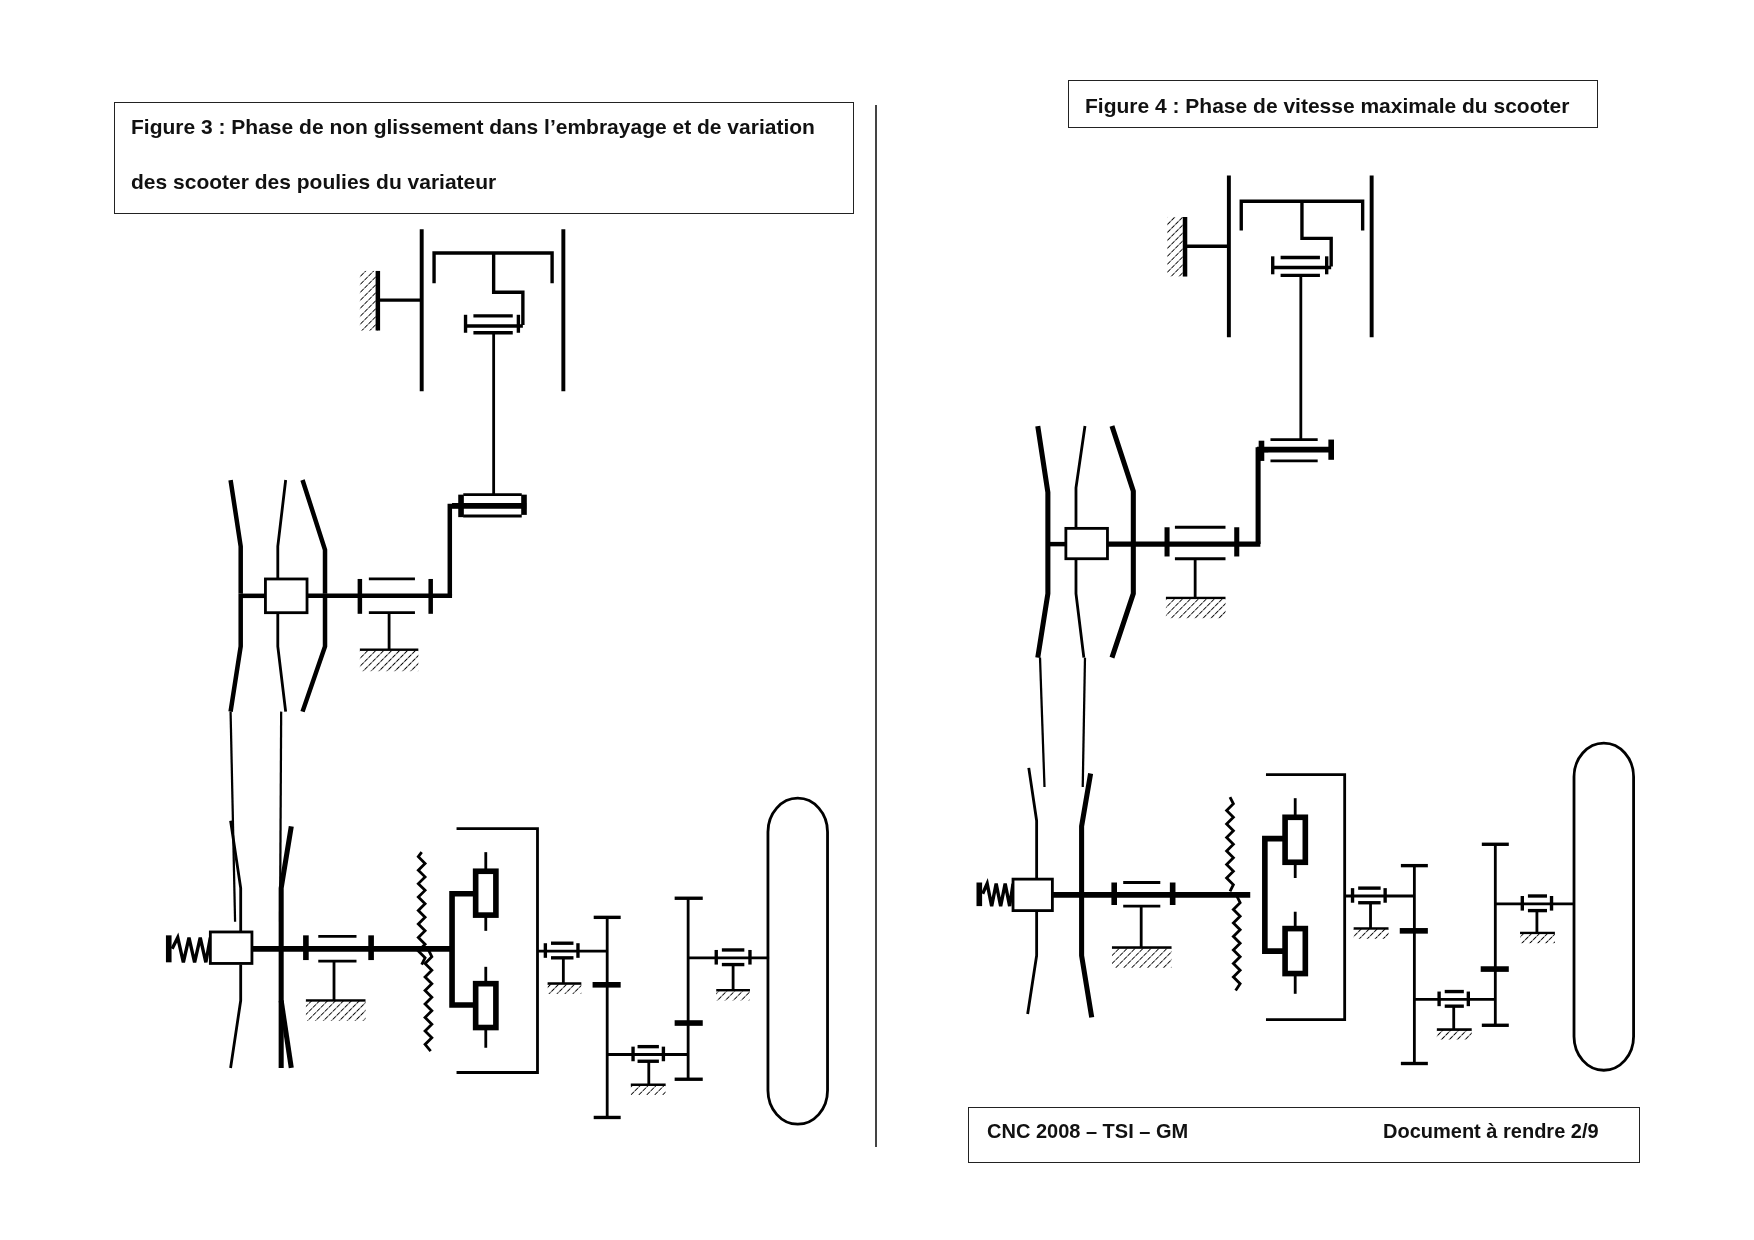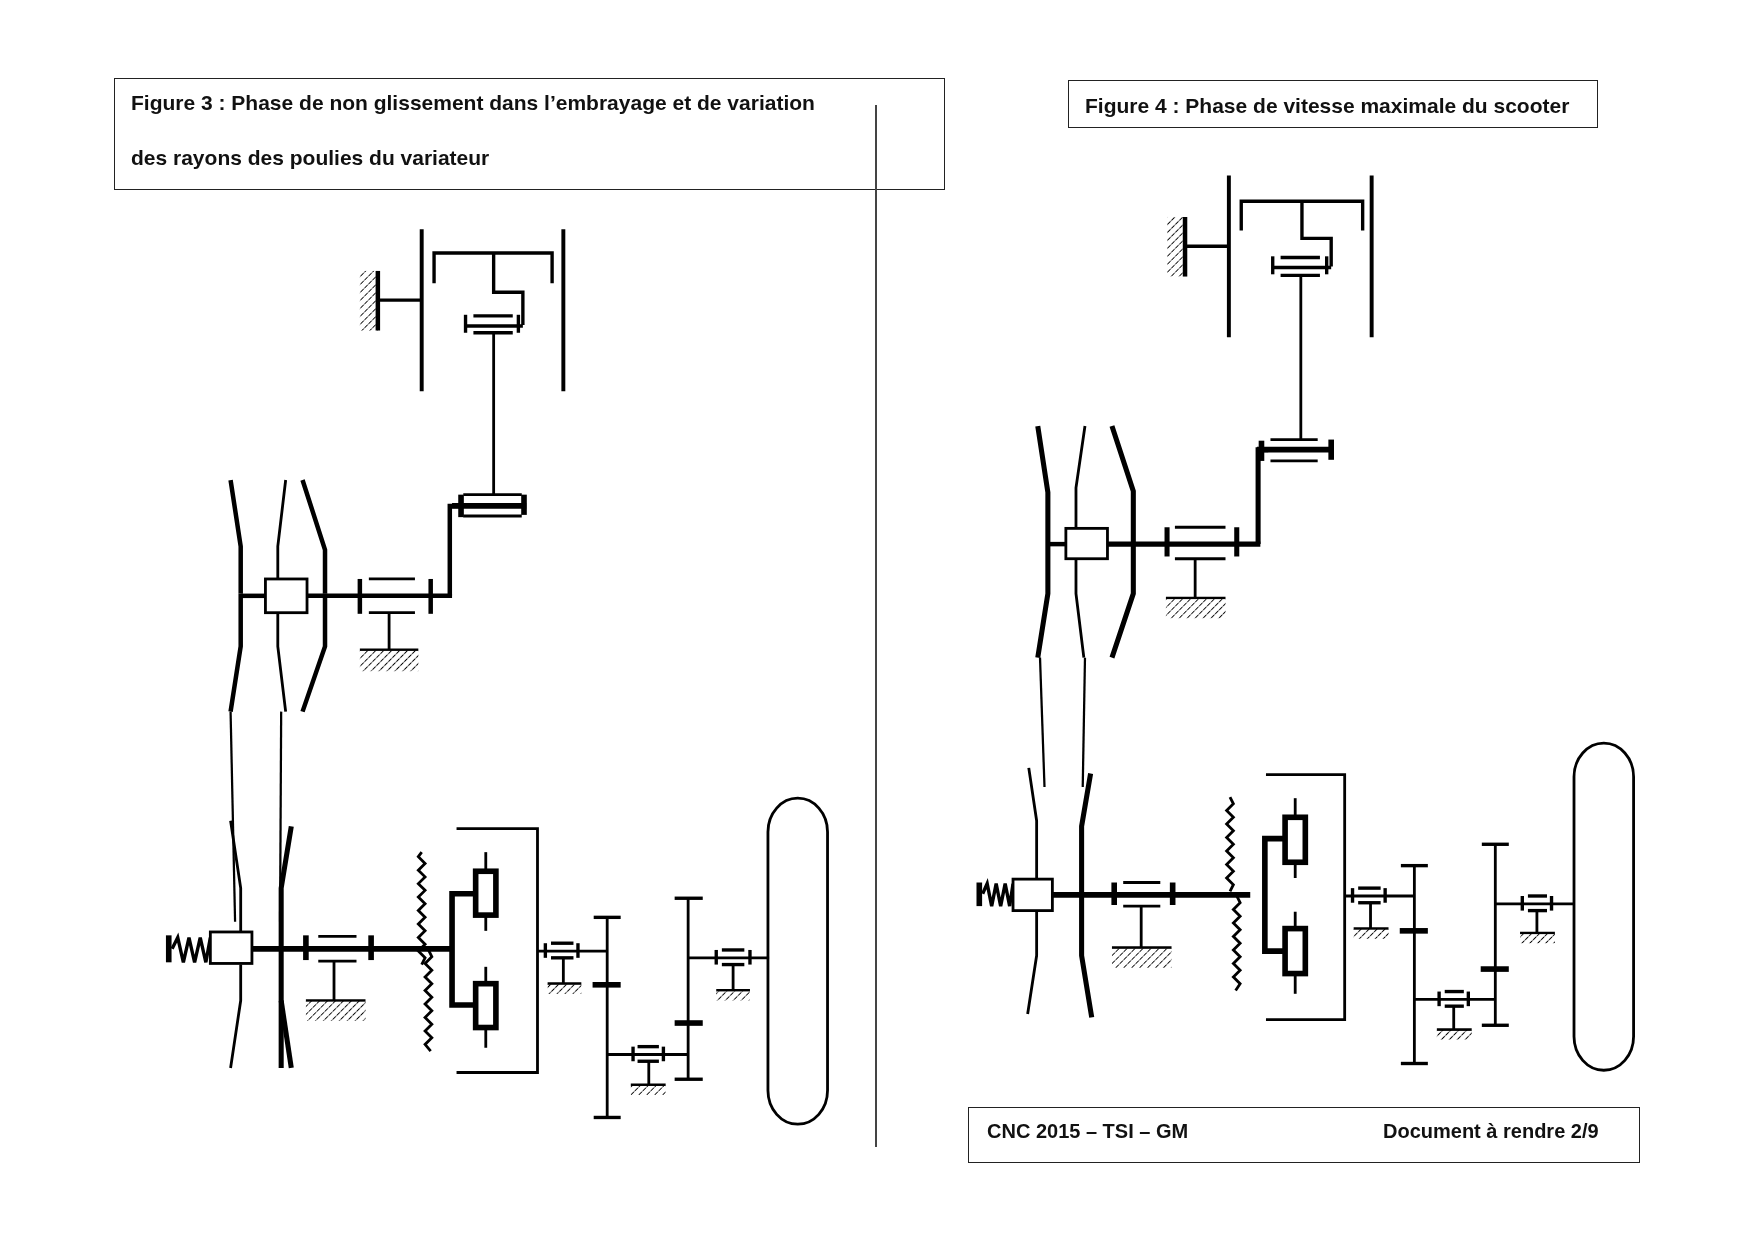--- a/index.html
+++ b/index.html
@@ -6,33 +6,33 @@
   body{width:1754px;height:1240px;overflow:hidden;position:relative;font-family:"Liberation Sans",sans-serif;}
   #canvas{position:absolute;left:0;top:0;width:1754px;height:1240px;}
   .box{position:absolute;border:1.5px solid #222;background:#fff;box-sizing:border-box;}
   .ttl{font-family:"Liberation Sans",sans-serif;font-weight:bold;color:#111;font-size:21px;position:absolute;white-space:nowrap;}
   svg .k{stroke:#000;fill:none;stroke-linecap:butt;}
   .divider{position:absolute;left:875px;top:105px;width:2px;height:1042px;background:#444;}
 </style>
 </head>
 <body>
 
-<div class="box" style="left:114px;top:78px;width:831px;height:112px;">
+<div class="box" style="left:114px;top:102px;width:740px;height:112px;">
   <span class="ttl" style="left:16px;top:12px;">Figure 3 : Phase de non glissement dans l’embrayage et de variation</span>
-  <span class="ttl" style="left:16px;top:67px;">des rayons des poulies du variateur</span>
+  <span class="ttl" style="left:16px;top:67px;">des scooter des poulies du variateur</span>
 </div>
 
 <div class="box" style="left:1068px;top:80px;width:530px;height:48px;">
   <span class="ttl" style="left:16px;top:13px;">Figure 4 : Phase de vitesse maximale du scooter</span>
 </div>
 
 <div class="divider"></div>
 
 <div class="box" style="left:968px;top:1107px;width:672px;height:56px;">
-  <span class="ttl" style="left:18px;top:12px;font-size:20px;">CNC 2015 – TSI – GM</span>
+  <span class="ttl" style="left:18px;top:12px;font-size:20px;">CNC 2008 – TSI – GM</span>
   <span class="ttl" style="left:414px;top:12px;font-size:20px;">Document à rendre 2/9</span>
 </div>
 
 <svg id="canvas" viewBox="0 0 1560 1103" xmlns="http://www.w3.org/2000/svg">
   <defs>
     <pattern id="hatch" patternUnits="userSpaceOnUse" width="5" height="5" patternTransform="rotate(45)">
       <rect width="5" height="5" fill="#fff"></rect>
       <line x1="0" y1="0" x2="0" y2="5" stroke="#000" stroke-width="1.6" stroke-dasharray="2,1"></line>
     </pattern>
   </defs>

